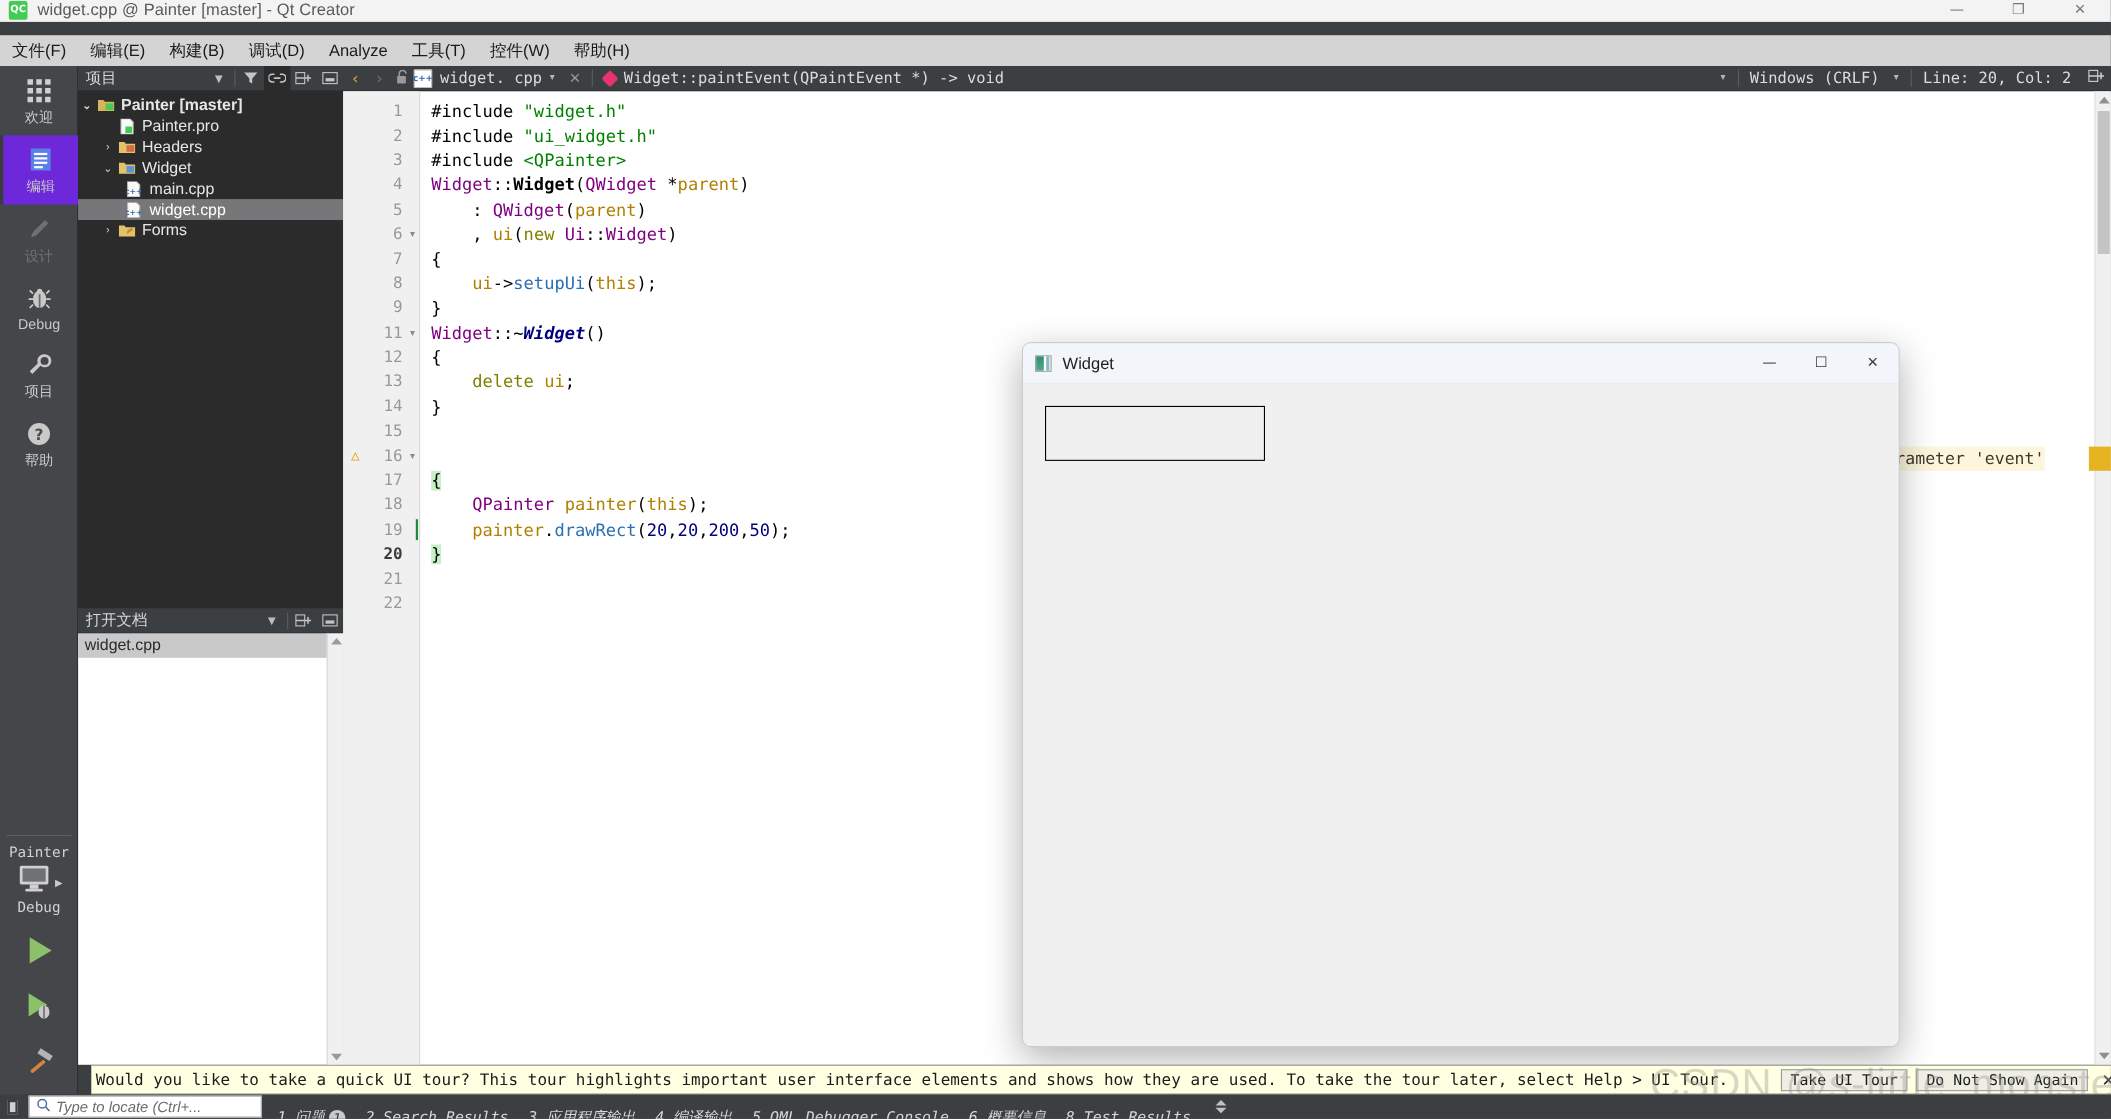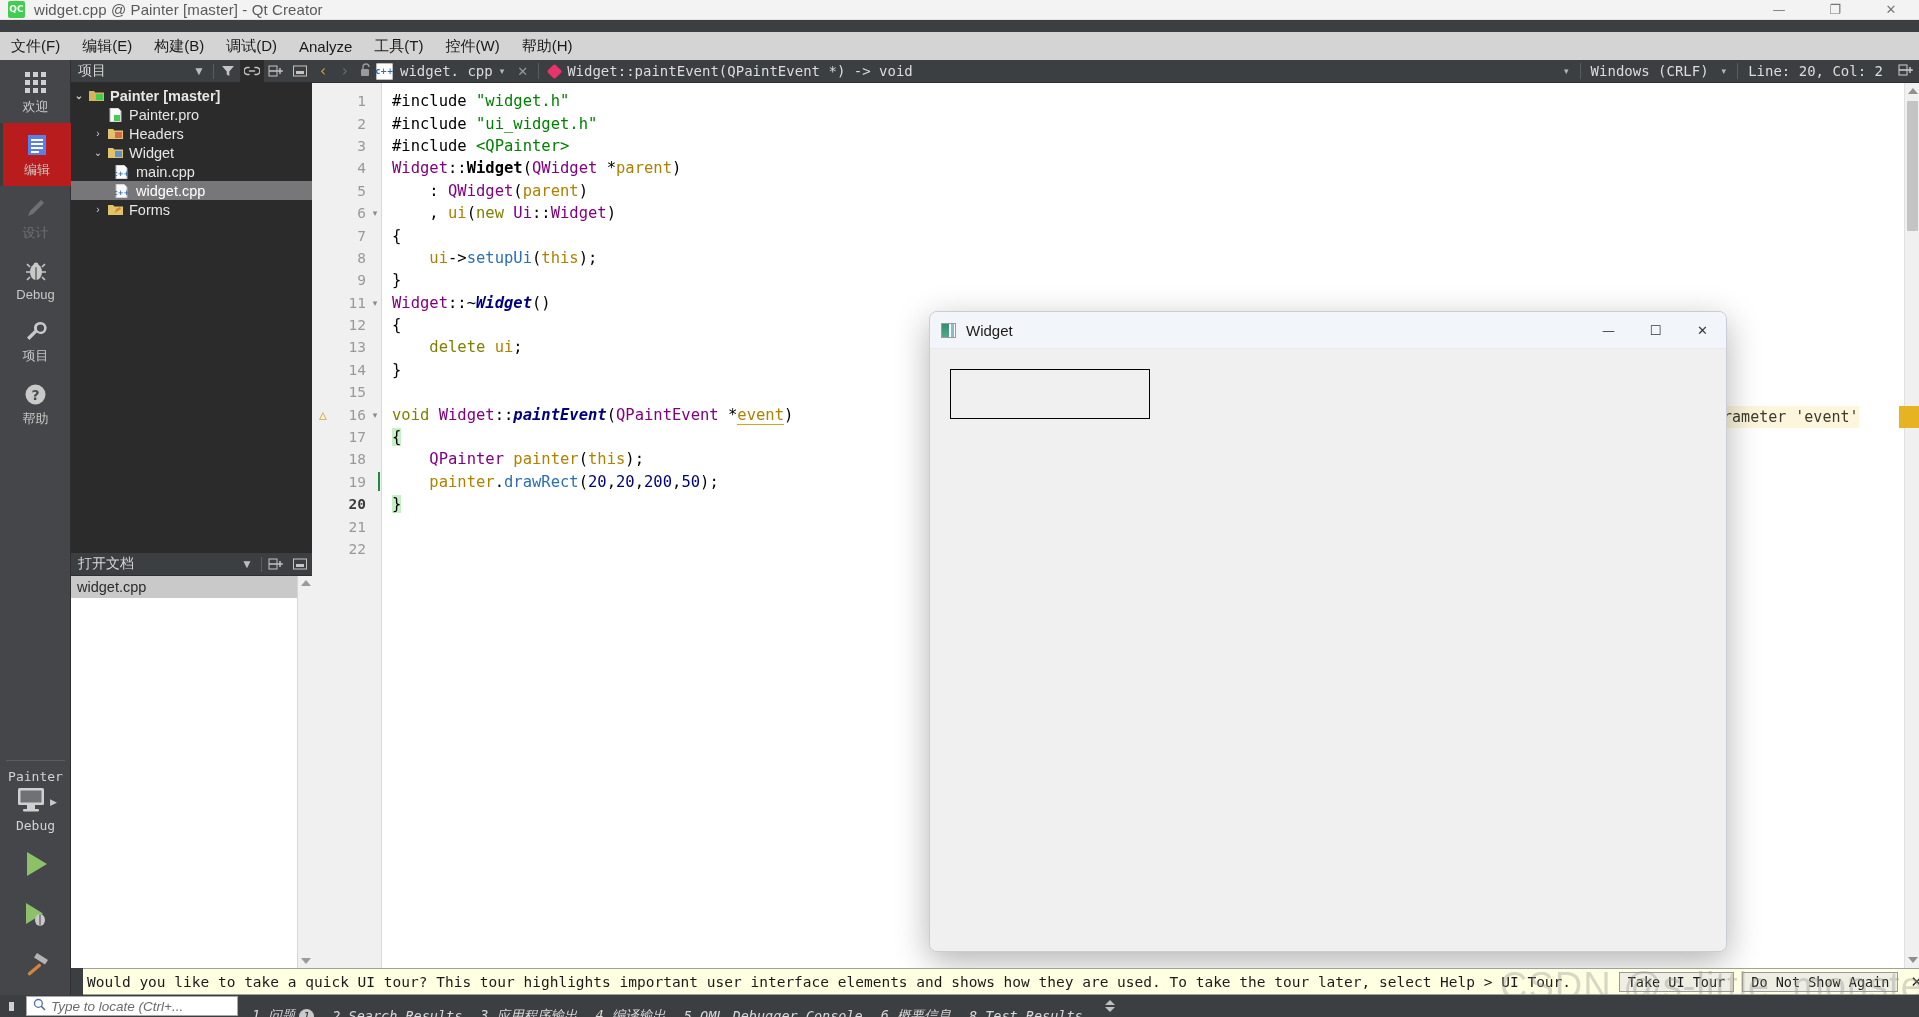--- a/index.html
+++ b/index.html
@@ -45,21 +45,21 @@
 
   
   .modebar {
     position: absolute; left: 0; top: 60px; width: 71px; height: 935px;
     background: #444649;
     border-right: 1px solid #2e2f31;
   }
   .mode {
     width: 71px; padding: 9px 0 7px; text-align: center; color: #c8c8c8;
   }
-  .mode.active { background: #b91c1c; border-left: 3px solid #3c3c3c; }
+  .mode.active { background: #6d28d9; border-left: 3px solid #3c3c3c; }
   .mode.disabled { color: #6e7074; }
   .mode-ico { height: 26px; display: flex; align-items: center; justify-content: center; }
   .mode-label { font-size: 13px; margin-top: 3px; font-family: "Liberation Sans", sans-serif; }
 
   .grid9 { display: grid; grid-template-columns: repeat(3,5px); grid-gap: 3px; }
   .grid9 i { width: 5px; height: 5px; background: #cfcfcf; display: block; }
 
   .kitsel {
     position: absolute; left: 0; bottom: 0; width: 71px; padding-bottom: 4px;
   }
@@ -614,21 +614,20 @@
         <span class="ltext">}</span>
       </div>
       <div class="code-line">
         <span class="lno">15</span>
         <span class="ltext"></span>
       </div>
       <div class="code-line">
         <span class="warn-ico">△</span>
         <span class="lno">16</span>
         <span class="fold">▾</span>
-        <span class="ltext"><span class="kw">void</span> <span class="typ">Widget</span>::<span class="fn">paintEvent</span>(<span class="typ">QPaintEvent</span> *<span class="var err-under">event</span>)</span>
       </div>
       <div class="code-line">
         <span class="lno">17</span>
         <span class="ltext"><span class="hl-brace">{</span></span>
       </div>
       <div class="code-line">
         <span class="lno">18</span>
         <span class="ltext">    <span class="typ">QPainter</span> <span class="var">painter</span>(<span class="var">this</span>);</span>
       </div>
       <div class="code-line">

